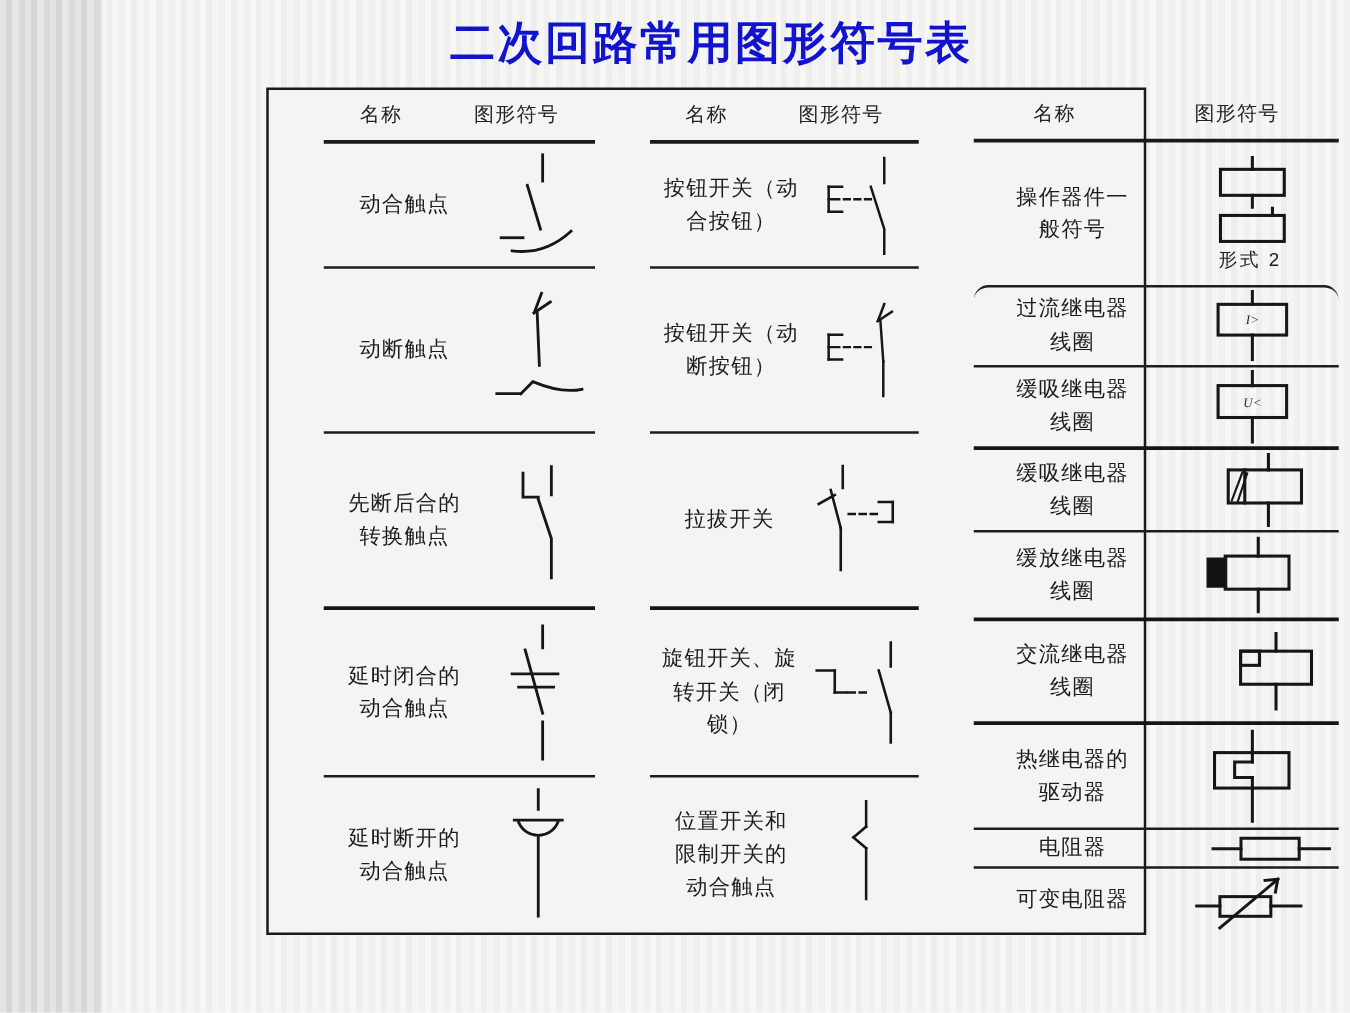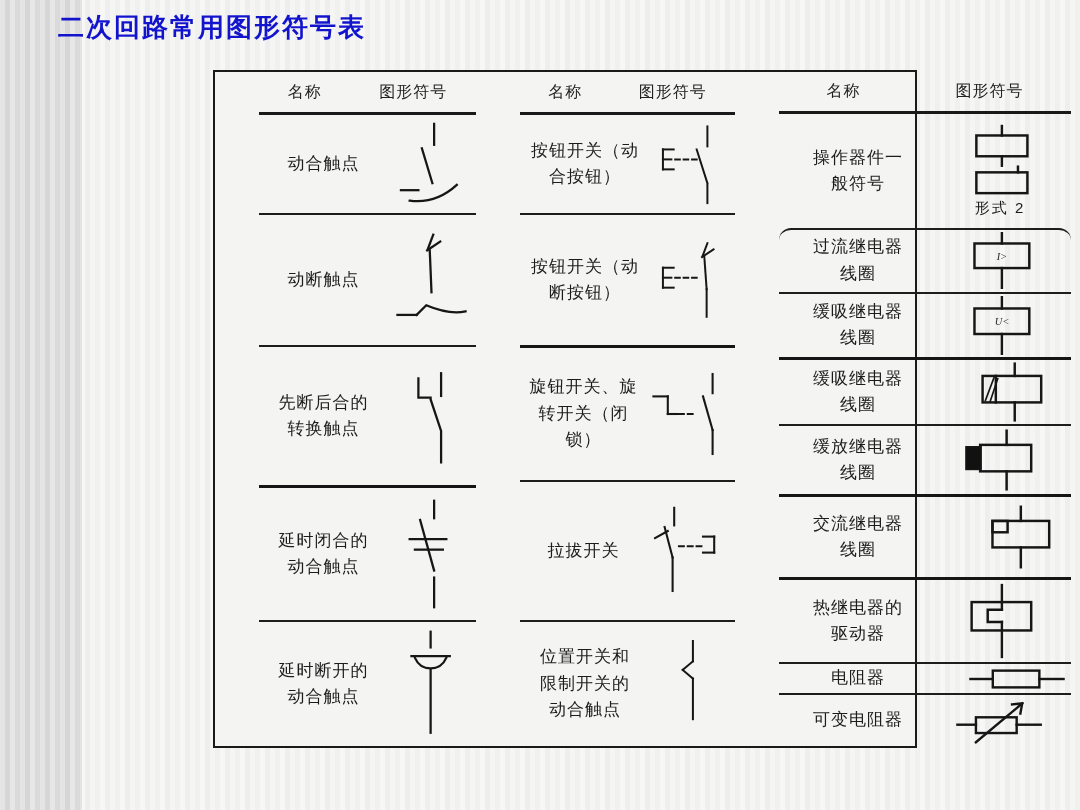--- a/index.html
+++ b/index.html
@@ -6,23 +6,23 @@
   body{
     width:1080px;height:810px;overflow:hidden;position:relative;
     font-family:"Liberation Sans", sans-serif;
     background:repeating-linear-gradient(90deg,#f7f7f6 0 5px,#eeeeee 5px 10px,#f5f5f4 10px 15px,#f0f0ef 15px 20px);
   }
   .left-strip{
     position:absolute;left:0;top:0;width:82px;height:810px;
     background:repeating-linear-gradient(90deg,#e4e4e4 0 5px,#d6d6d6 5px 10px,#e7e7e7 10px 15px,#dadada 15px 20px);
   }
   .title{
-    position:absolute;top:10px;left:0;width:1080px;
+    position:absolute;top:10px;left:0;width:1080px;text-align:center;
     padding-left:58px;box-sizing:border-box;
-    font-size:26px;font-weight:bold;letter-spacing:2px;color:#1113cd;
+    font-size:36px;font-weight:bold;letter-spacing:2px;color:#1113cd;
   }
   .symtable{
     position:absolute;left:213px;top:70px;width:704px;height:678px;
     box-sizing:border-box;border:2px solid #1a1a1a;background:#f4f4f2;
     display:flex;flex-direction:row;
   }
   .colgroup{display:flex;flex-direction:column;margin-left:44px;}
   .g1{width:217px;}
   .g2{width:215px;}
   .g3{flex:1;}
@@ -177,51 +177,51 @@
             <path d="M26 53 h11"></path>
             <path d="M26 66 h14"></path>
           <path class="dash" d="M42 53 h28"></path>
           <path d="M84 8 l-6 16"></path>
             <path d="M92 16 l-15 10"></path>
             <path d="M80 26 l3 42"></path>
             <path d="M83 68 v36"></path>
         </svg>
       </div>
     </div>
-    <div class="row r3 bt3">
-      <div class="namecell">旋钮开关、旋
-转开关（闭
-锁）</div>
-      <div class="symcell">
-        <svg class="sym" width="96" height="104" viewBox="0 0 120 120">
-          <path d="M18 38 h18"></path>
-            <path d="M36 38 v22"></path>
-            <path d="M36 60 h12"></path>
-          <path class="dash" d="M50 60 h18"></path>
-          <path d="M92 10 v24"></path>
-            <path d="M80 38 l12 42"></path>
-            <path d="M92 80 v30"></path>
-        </svg>
-      </div>
-    </div>
     <div class="row r2">
       <div class="namecell">拉拔开关</div>
       <div class="symcell">
         <svg class="sym" width="96" height="104" viewBox="0 0 120 120">
           <path d="M44 6 v22"></path>
             <path d="M32 30 l10 38"></path>
             <path d="M42 68 v42"></path>
           <path d="M20 44 l16 -9"></path>
           <path class="dash" d="M50 54 h28"></path>
           <path d="M94 42 h-14"></path>
             <path d="M94 62 h-14"></path>
             <path d="M94 42 v20"></path>
         </svg>
       </div>
     </div>
+    <div class="row r3 bt3">
+      <div class="namecell">旋钮开关、旋
+转开关（闭
+锁）</div>
+      <div class="symcell">
+        <svg class="sym" width="96" height="104" viewBox="0 0 120 120">
+          <path d="M18 38 h18"></path>
+            <path d="M36 38 v22"></path>
+            <path d="M36 60 h12"></path>
+          <path class="dash" d="M50 60 h18"></path>
+          <path d="M92 10 v24"></path>
+            <path d="M80 38 l12 42"></path>
+            <path d="M92 80 v30"></path>
+        </svg>
+      </div>
+    </div>
     <div class="row r4">
       <div class="namecell">位置开关和
 限制开关的
 动合触点</div>
       <div class="symcell">
         <svg class="sym" width="86" height="104" viewBox="0 0 110 126">
           <path d="M60 8 v26"></path>
             <path d="M60 34 l-13 11"></path>
             <path d="M47 45 l13 11"></path>
             <path d="M60 56 v52"></path>

